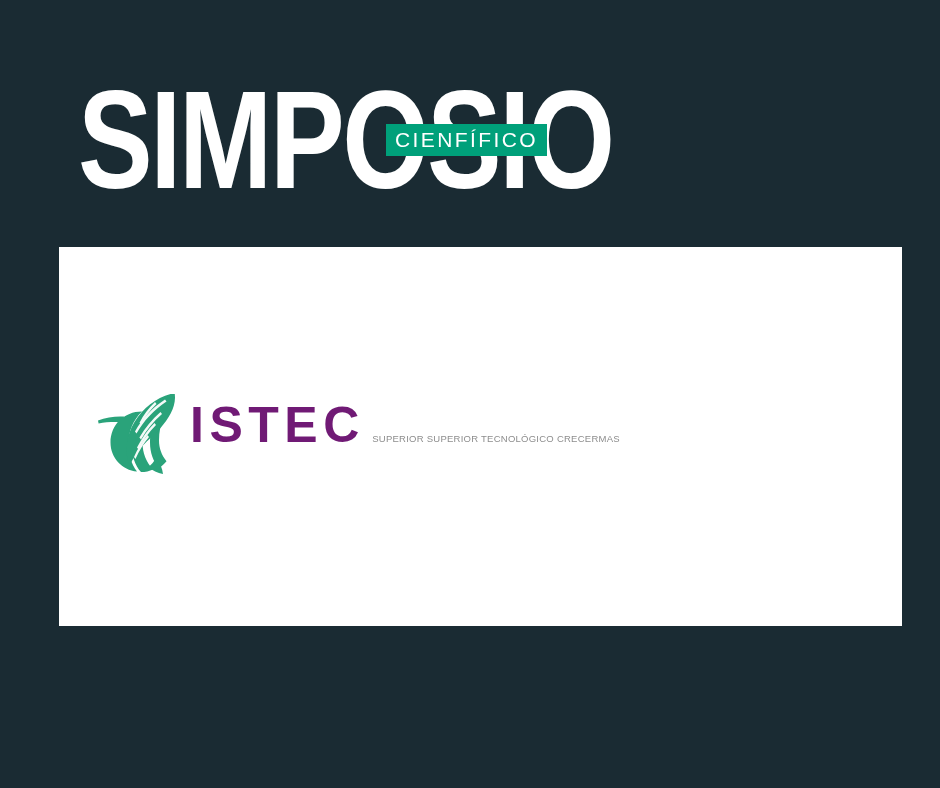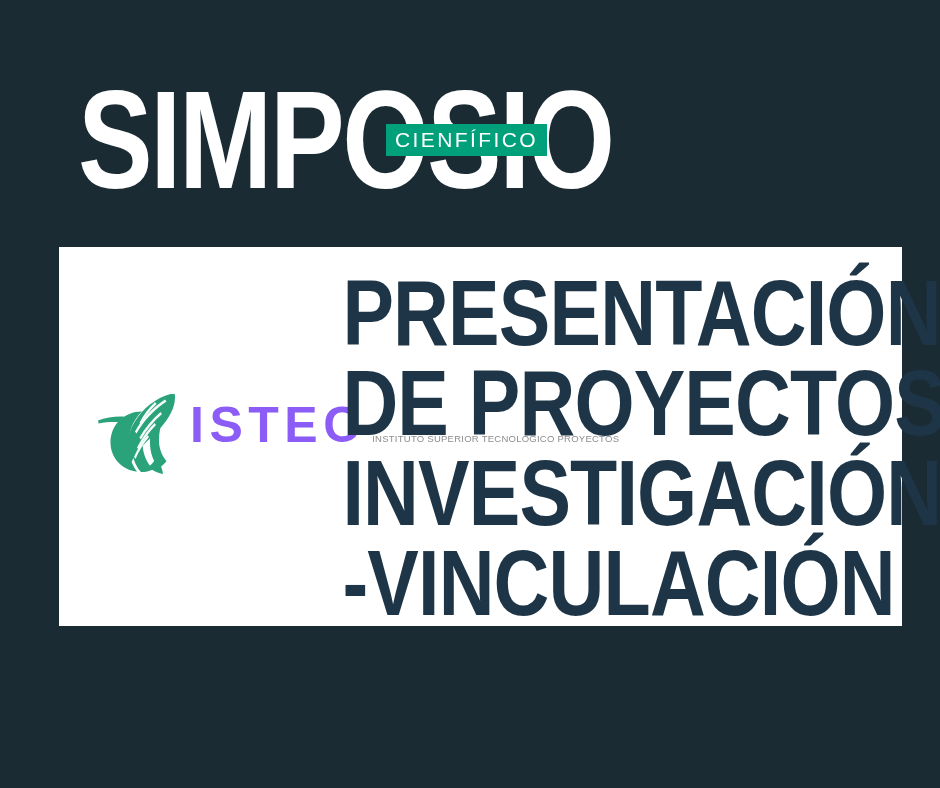--- a/index.html
+++ b/index.html
@@ -56,21 +56,21 @@
     display:flex;align-items:flex-start;
   }
   .logo-mark{width:82px;height:84px;flex:0 0 auto;}
   .logo-text{margin-left:12px;padding-top:8px;}
   .logo-word{
     font-family:"Liberation Sans",sans-serif;
     font-weight:700;
     font-size:50px;
     line-height:50px;
     letter-spacing:5.5px;
-    color:#8b5cf6;
+    color:#701a75;
     white-space:nowrap;
   }
   .logo-sub{
     font-family:"Liberation Sans Narrow","Liberation Sans",sans-serif;
     font-size:9.5px;
     line-height:11px;
     letter-spacing:.25px;
     color:#8d8d8d;
     margin-top:7px;
     margin-left:3px;
@@ -145,26 +145,20 @@
             </g>
 
             <path d="M60 66 C64 71 66.5 76.5 67 82 C61.5 81 56.5 78.5 52.5 75
                      C55.5 72.5 58 69.5 60 66 Z"></path>
           </g>
         </svg>
       </span>
 
       <span class="logo-text">
         <span class="logo-word">ISTEC</span>
-        <span class="logo-sub">INSTITUTO SUPERIOR TECNOLÓGICO PROYECTOS</span>
+        <span class="logo-sub">SUPERIOR SUPERIOR TECNOLÓGICO CRECERMAS</span>
       </span>
 
     </div>
 
-    <div class="headline">
-      <span class="ln">PRESENTACIÓN</span>
-      <span class="ln">DE PROYECTOS</span>
-      <span class="ln">INVESTIGACIÓN</span>
-      <span class="ln">-VINCULACIÓN</span>
-    </div>
 
   </div>
 </div>
 
 </body></html>

